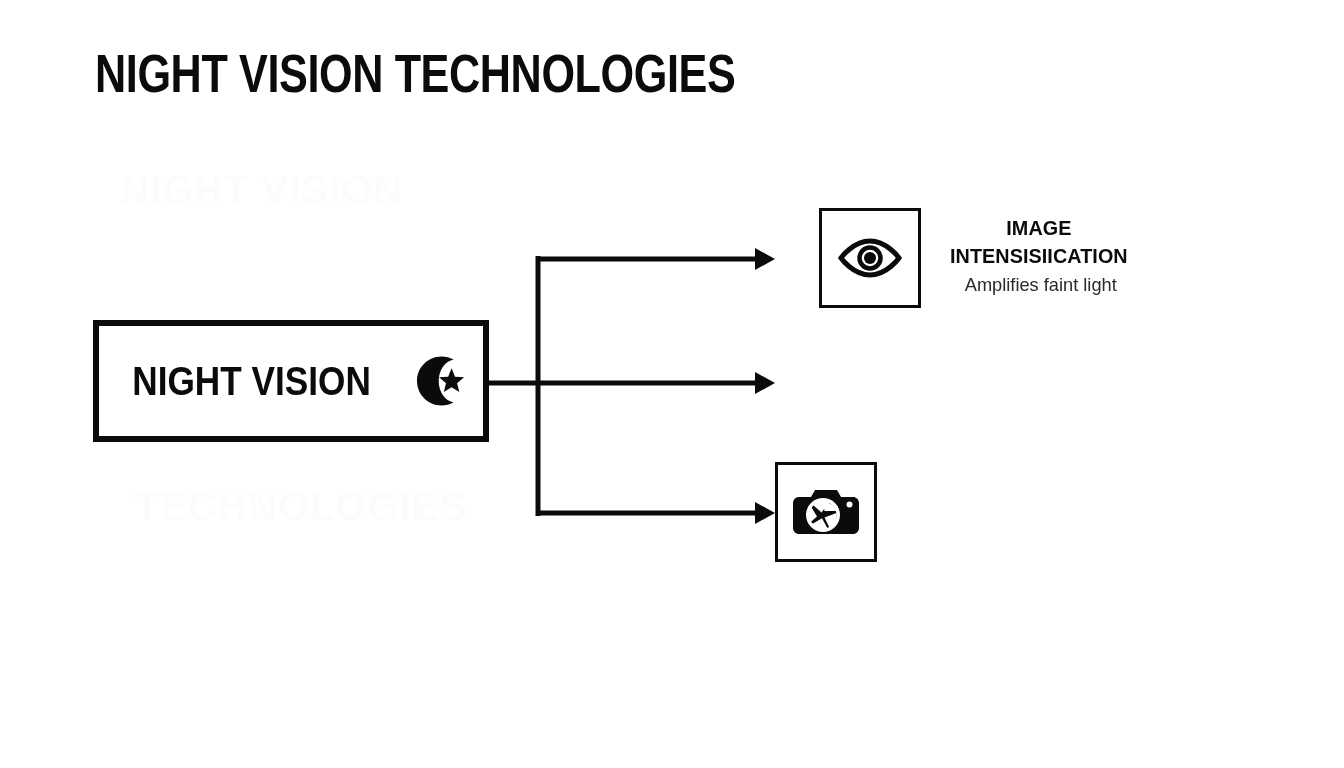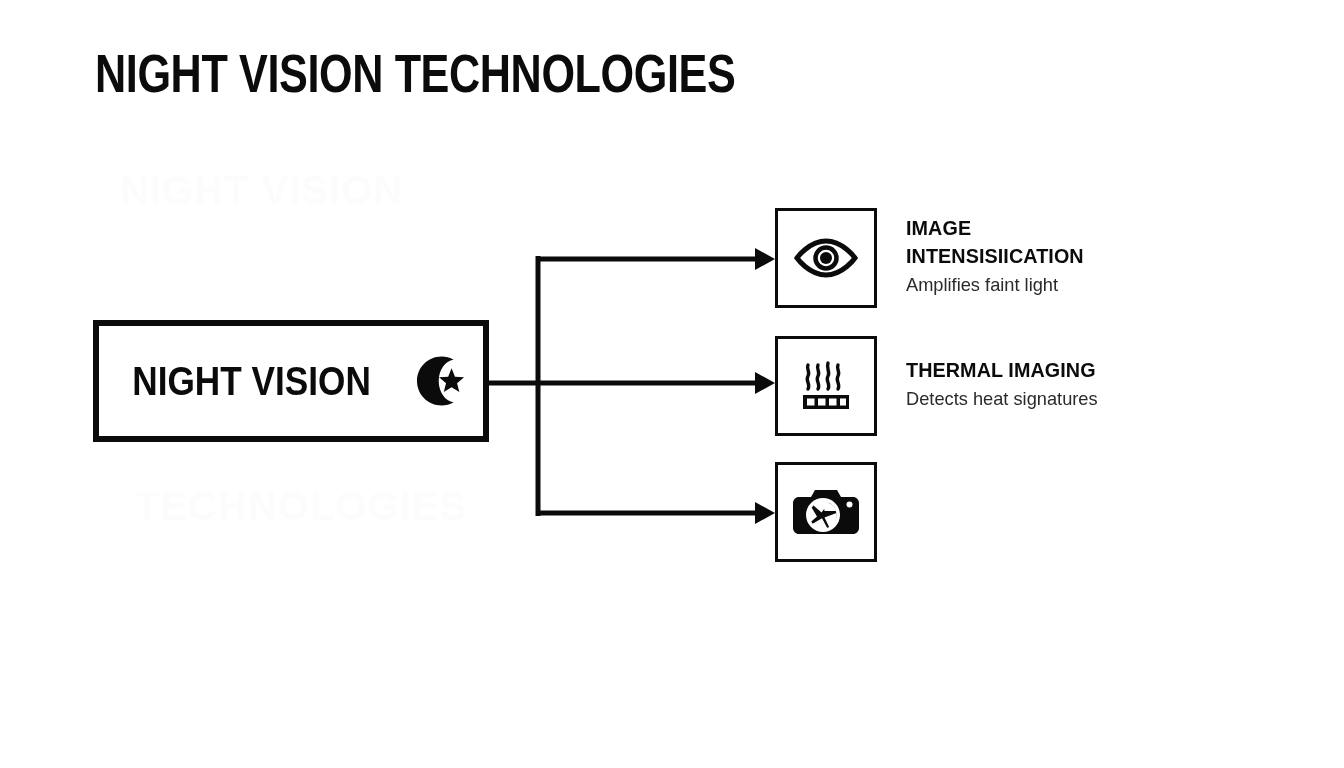--- a/index.html
+++ b/index.html
@@ -79,21 +79,21 @@
     height: 768px;
     pointer-events: none;
   }
 
   
   .branch {
     position: absolute;
     display: flex;
     align-items: flex-start;
   }
-  #branch-0 { left: 775px; top: 208px; }
+  #branch-0 { left: 819px; top: 208px; text-align: center; }
   #branch-1 { left: 775px; top: 336px; }
   #branch-2 { left: 775px; top: 462px; }
 
   .icon-box {
     width: 102px;
     height: 100px;
     box-sizing: border-box;
     border: 3px solid #0b0b0b;
     background: #ffffff;
     display: flex;
@@ -183,41 +183,20 @@
         <circle cx="35" cy="22" r="6" fill="#0b0b0b"></circle>
       </svg>
     </div>
     <div class="branch-text">
       <div class="branch-title">IMAGE</div>
       <div class="branch-title">INTENSISIICATION</div>
       <div class="branch-desc">Amplifies faint light</div>
     </div>
   </div>
 
-  <div class="branch" id="branch-1">
-    <div class="icon-box">
-      <svg width="58" height="56" viewBox="0 0 58 56" aria-hidden="true">
-        <g fill="none" stroke="#0b0b0b" stroke-width="3.4" stroke-linecap="round">
-          <path d="M11 31 C14 26 8 23 11 18 C13.5 14 9 11 11 7"></path>
-          <path d="M21 31 C24 26 18 23 21 18 C23.5 14 19 11 21 7"></path>
-          <path d="M31 31 C34 26 28 23 31 18 C33.5 14 29 11 31 5"></path>
-          <path d="M41 31 C44 26 38 23 41 18 C43.5 14 39 11 41 7"></path>
-        </g>
-        <rect x="6" y="37" width="46" height="14" fill="#0b0b0b"></rect>
-        <rect x="10" y="40.5" width="7.5" height="7" fill="#ffffff"></rect>
-        <rect x="21" y="40.5" width="7.5" height="7" fill="#ffffff"></rect>
-        <rect x="32" y="40.5" width="7.5" height="7" fill="#ffffff"></rect>
-        <rect x="43" y="40.5" width="6" height="7" fill="#ffffff"></rect>
-      </svg>
-    </div>
-    <div class="branch-text">
-      <div class="branch-title">THERMAL IMAGING</div>
-      <div class="branch-desc">Detects heat signatures</div>
-    </div>
-  </div>
 
   <div class="branch" id="branch-2">
     <div class="icon-box">
       <svg width="66" height="52" viewBox="0 0 66 52" aria-hidden="true">
         <path fill="#0b0b0b" d="M22 4 L44 4 L48 11 L60 11 C63.3 11 66 13.7 66 17 L66 42 C66 45.3 63.3 48 60 48 L6 48 C2.7 48 0 45.3 0 42 L0 17 C0 13.7 2.7 11 6 11 L18 11 Z"></path>
         <circle cx="30" cy="29" r="17" fill="#ffffff"></circle>
         <circle cx="30" cy="29" r="13.5" fill="#0b0b0b"></circle>
         <g fill="#ffffff">
           <path d="M30 15.5 C36 15.5 41.5 19.5 43.2 25 L31.5 25 Z"></path>
           <path d="M43.5 27 C44.7 33 41.7 39 36.5 41.8 L31.5 31.5 Z"></path>

